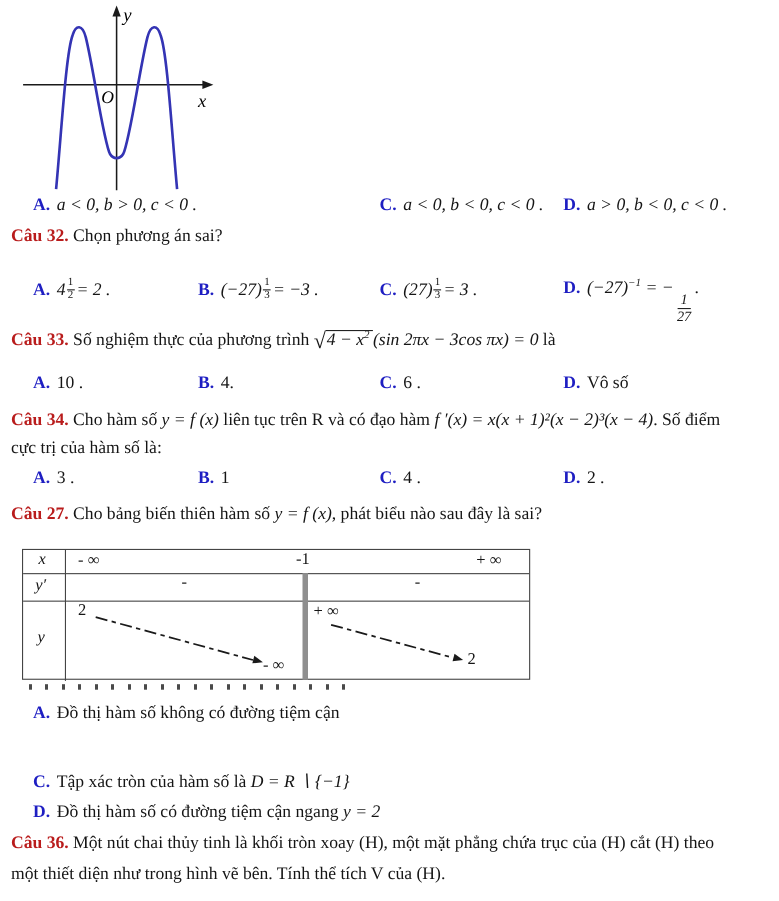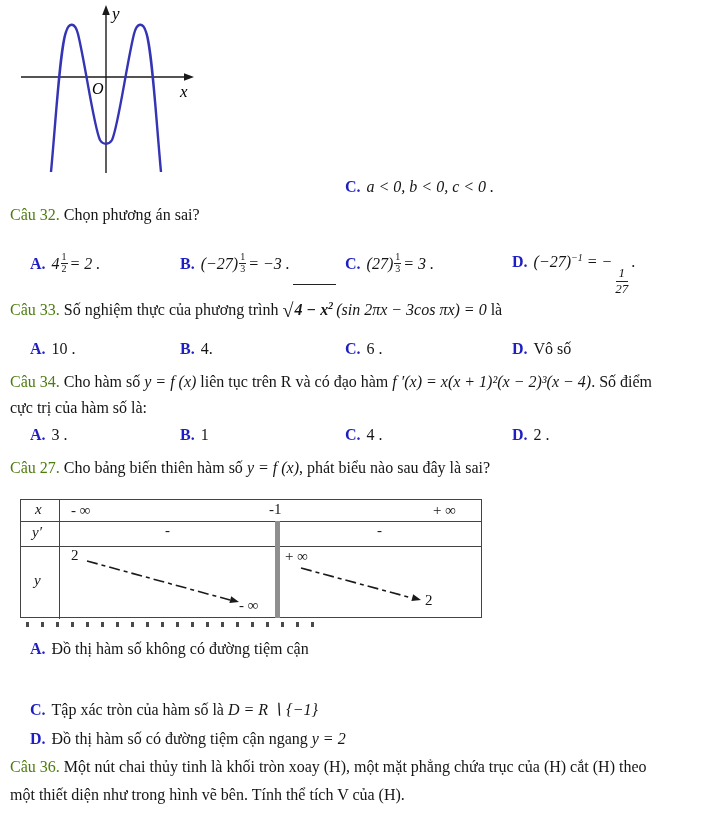--- a/index.html
+++ b/index.html
@@ -1,34 +1,34 @@
 <!DOCTYPE html>
 <html><head>
 <meta charset="utf-8">
 <style>
   html,body{margin:0;padding:0;background:#fff;}
   .page{position:relative;width:708px;height:819px;background:#ffffff;overflow:hidden;
         font-family:"Liberation Serif",serif;font-size:16px;color:#151515;}
   .abs{position:absolute;white-space:nowrap;}
-  .qlabel{color:#4d7c0f;font-weight:normal;}
+  .qlabel{color:#b91c1c;font-weight:bold;}
   .letter{color:#1e1ec2;font-weight:bold;margin-right:6px;}
   .math{font-style:italic;}
   .up{font-style:normal;}
   .optrow{position:absolute;left:0;width:708px;height:22px;}
   .opt{position:absolute;top:0;}
   .c1{left:30px}.c2{left:180px}.c3{left:345px}.c4{left:512px}
   .frac-exp{display:inline-flex;flex-direction:column;align-items:center;line-height:1.05;
             font-size:10px;font-style:normal;vertical-align:9px;margin:0 2px 0 1px;}
   .frac-exp .num{border-bottom:1px solid #222;padding:0 1px;}
   .frac{display:inline-flex;flex-direction:column;align-items:center;line-height:1.15;
         font-size:13px;vertical-align:-10px;margin:0 3px;}
   .frac .num{border-bottom:1px solid #222;padding:0 3px;}
   sup{font-size:10px;}
   .sqrt .sym{font-style:normal;font-size:20px;vertical-align:-2px;}
-  .sqrt .body{border-top:1.4px solid #222;padding:16px 3px 0 1px;font-style:italic;font-weight:bold;}
+  .sqrt .body{border-top:1.4px solid #222;padding:0 3px 0 1px;font-style:italic;}
   .vtable{position:absolute;left:20px;top:499px;width:462px;height:119px;
           border:1.4px solid #444;box-sizing:border-box;font-size:15px;}
   .vline{position:absolute;background:#444;width:1px;}
   .hline{position:absolute;background:#444;height:1px;left:0;width:100%;}
   .graybar{position:absolute;background:#8f8f8f;}
   .tcell{position:absolute;white-space:nowrap;}
   .artifact{position:absolute;left:26px;top:622px;width:300px;height:5px;overflow:hidden;
             background:repeating-linear-gradient(90deg,#4a4a4a 0 3px,transparent 3px 15px);}
   svg text{font-family:"Liberation Serif",serif;}
 </style>
@@ -45,21 +45,23 @@
     <path d="M 51 172 C 56 118, 60 48, 66 32 C 69 22, 75 22, 78 34
              C 85 62, 94 128, 100 140 C 103 145, 109 145, 112 140
              C 118 128, 127 62, 134 34 C 137 22, 143 22, 146 32
              C 152 48, 156 118, 161 172" fill="none" stroke="#3434b4" stroke-width="2.4"></path>
     <text x="112" y="19" font-size="17" font-style="italic">y</text>
     <text x="180" y="97" font-size="17" font-style="italic">x</text>
     <text x="92" y="94" font-size="16" font-style="italic">O</text>
   </svg>
 
   <div class="optrow" style="top:178px">
+    <span class="opt c1"><b class="letter">A.</b><span class="math">a &lt; 0, b &gt; 0, c &lt; 0 .</span></span>
     <span class="opt c3"><b class="letter">C.</b><span class="math">a &lt; 0, b &lt; 0, c &lt; 0 .</span></span>
+    <span class="opt c4"><b class="letter">D.</b><span class="math">a &gt; 0, b &lt; 0, c &lt; 0 .</span></span>
   </div>
 
   <div class="abs" style="left:10px;top:206px">
     <span class="qlabel">Câu 32.</span>
     <span>Chọn phương án sai?</span>
   </div>
   <div class="optrow" style="top:252px">
     <span class="opt c1"><b class="letter">A.</b><span class="math"><span>4</span><span class="frac-exp">
             <span class="num">1</span>
             <span class="den">2</span>

